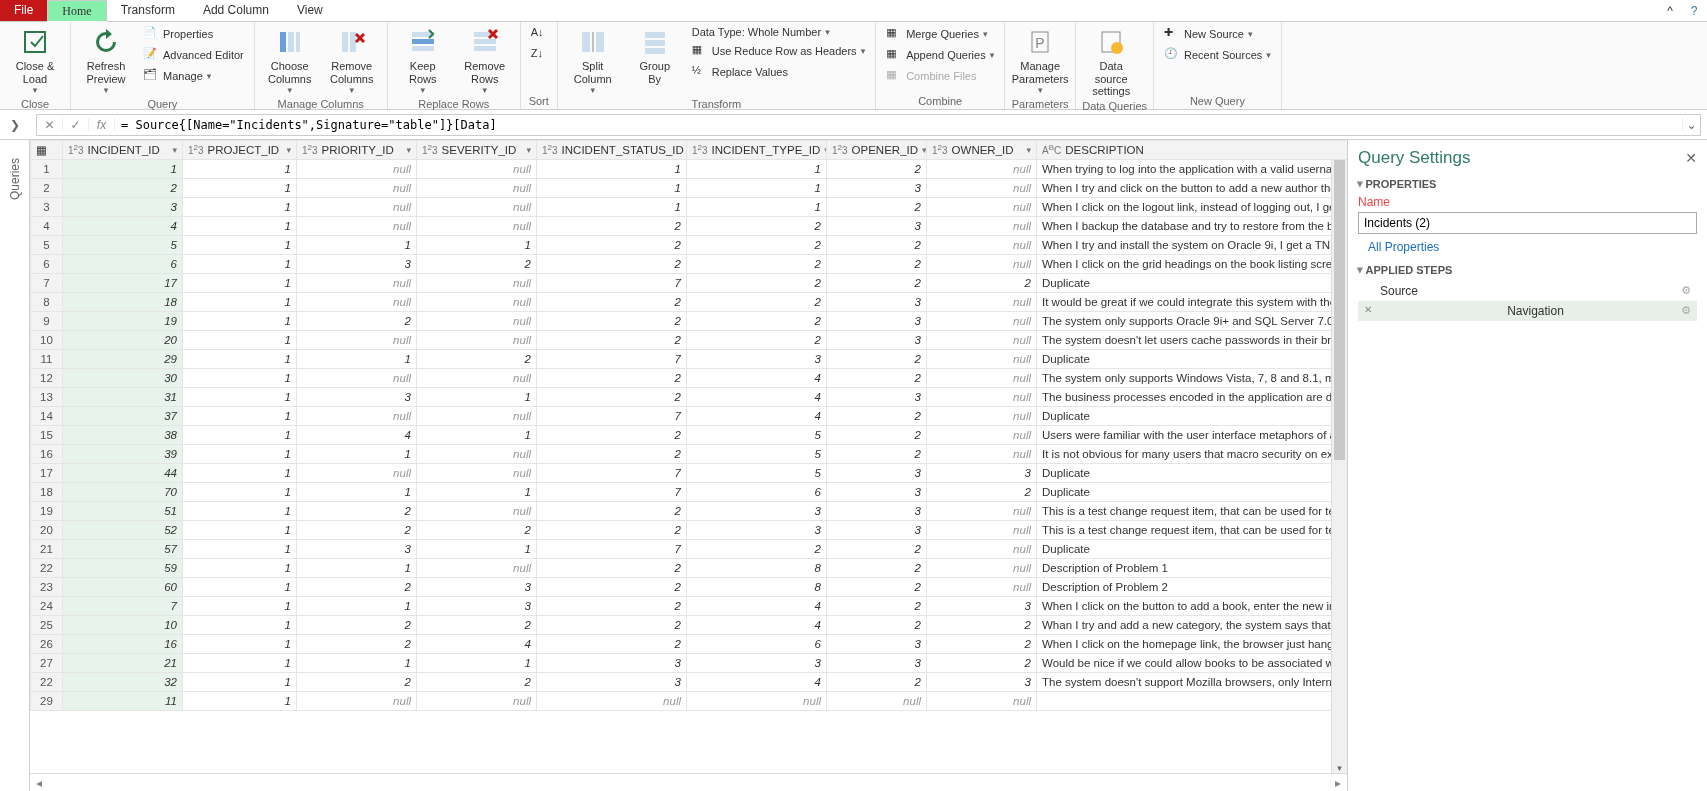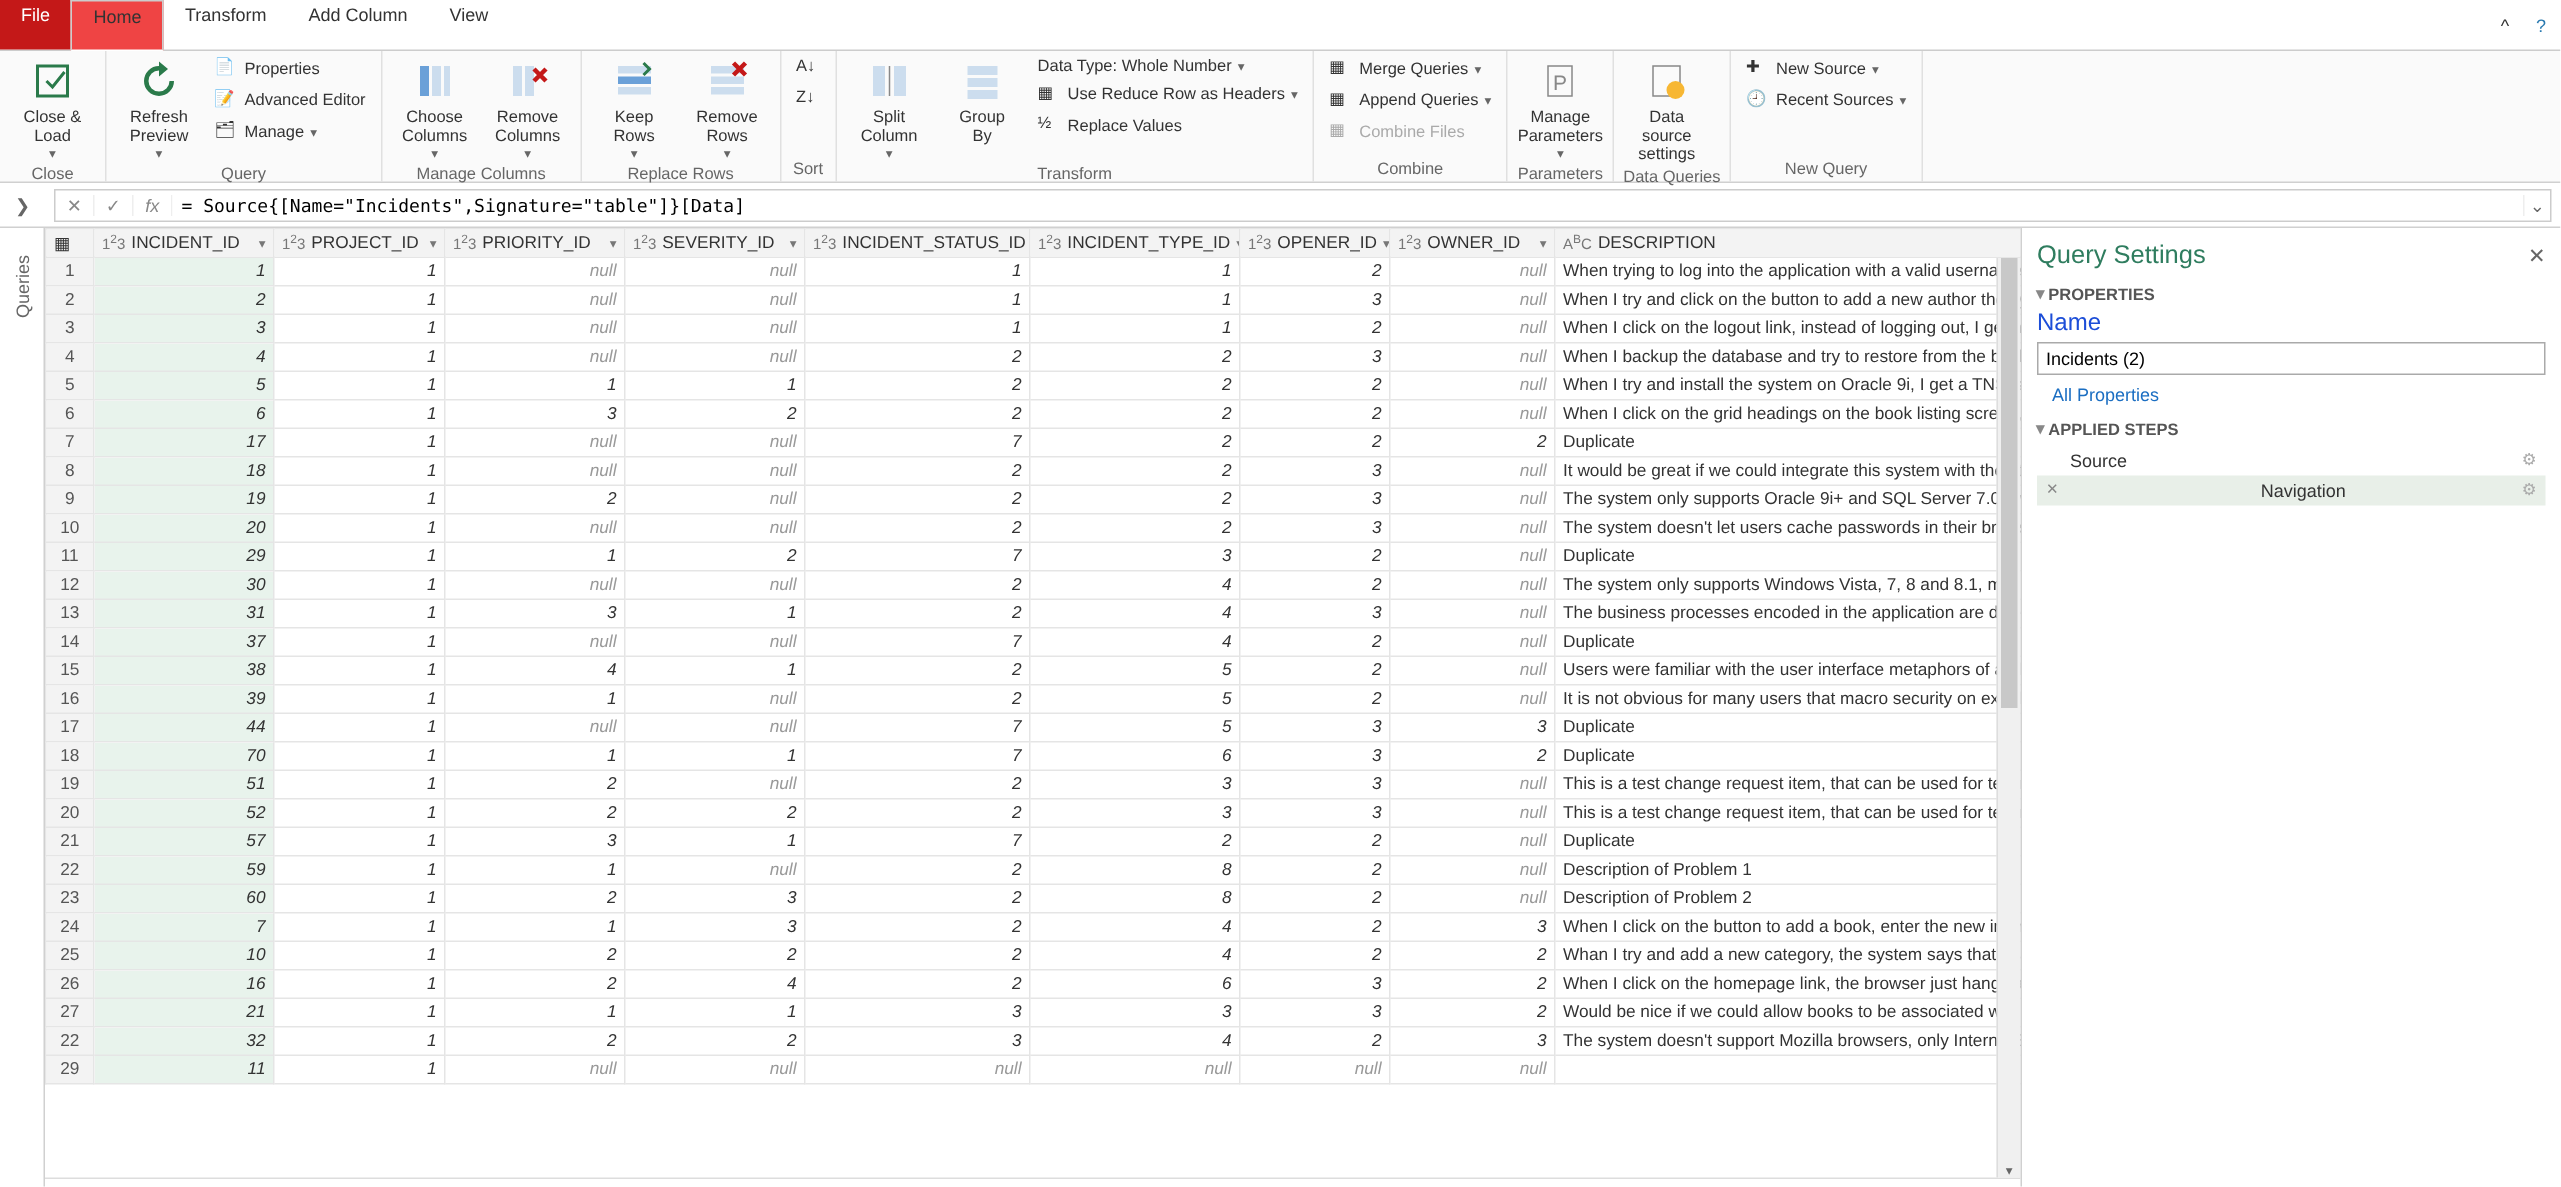--- a/index.html
+++ b/index.html
@@ -1,22 +1,22 @@
 <!DOCTYPE html>
 <html><head>
 <meta charset="utf-8">
 <style>
 * { box-sizing: border-box; margin: 0; padding: 0; font-family: "Segoe UI", Tahoma, sans-serif; }
 body { font-size: 12px; color: #333; background: #fff; overflow: hidden; width: 1707px; height: 791px; }
 
 
-.tabs { height: 34px; display: flex; border-bottom: 1px solid #ccc; }
+.tabs { height: 22px; display: flex; border-bottom: 1px solid #ccc; }
 .tab { padding: 3px 14px; cursor: pointer; font-size: 12px; }
 .tab.file { background: #c41818; color: #fff; }
-.tab.active { background: #ef4444; border: 1px solid #ccc; border-bottom: 1px solid #fff; margin-bottom: -1px; }
+.tab.active { background: #86efac; border: 1px solid #ccc; border-bottom: 1px solid #fff; margin-bottom: -1px; font-family: Liberation Serif, serif; }
 .titlebar-buttons { margin-left: auto; display: flex; gap: 10px; padding-right: 6px; align-items: center; }
 .titlebar-buttons span { width: 14px; text-align: center; }
 
 
 .ribbon { height: 88px; display: flex; border-bottom: 1px solid #d0d0d0; background: #fafafa; }
 .rgrp { border-right: 1px solid #e0e0e0; padding: 2px 6px 0 6px; display: flex; flex-direction: column; justify-content: space-between; }
 .rgrp-body { display: flex; align-items: flex-start; gap: 4px; }
 .rgrp-label { font-size: 11px; color: #666; text-align: center; padding-bottom: 2px; }
 .rbtn-lg { display: flex; flex-direction: column; align-items: center; width: 58px; padding: 2px 0; cursor: pointer; text-align: center; font-size: 11px; line-height: 1.15; }
 .rbtn-lg .ic { width: 32px; height: 32px; margin-bottom: 2px; display: flex; align-items: center; justify-content: center; }
@@ -59,21 +59,21 @@
 .vscroll-fake { position:absolute; right:0; top:20px; bottom:18px; width:16px; background:#f0f0f0; border-left:1px solid #ddd;}
 .vscroll-fake .thumb { position:absolute; left:2px; right:2px; top:0; height:300px; background:#c8c8c8;}
 .vscroll-fake .arr { position:absolute; left:0; right:0; text-align:center; font-size:9px; color:#666;}
 
 
 .qs { width: 360px; border-left: 1px solid #d0d0d0; padding: 8px 10px; position: relative; }
 .qs h2 { font-size: 17px; font-weight: 400; color: #2f7d5f; margin-bottom: 8px; }
 .qs .close { position: absolute; right: 10px; top: 10px; color: #666; cursor: pointer; font-size: 14px;}
 .qs-section-h { font-size: 11px; font-weight: bold; color: #555; margin: 10px 0 4px 0; }
 .qs-section-h::before { content: "▸ "; color: #888; transform: rotate(90deg); display:inline-block; margin-right:2px;}
-.qs label { font-size: 16px; color: #1d4ed8; }
+.qs label { font-size: 12px; color: #ef4444; }
 .qs input.qname { width: 100%; border: 1px solid #aaa; padding: 3px 5px; margin: 3px 0 6px 0; font-size: 12px; }
 .qs a.allprops { color: #1b6ec2; font-size: 12px; text-decoration: none; margin-left: 10px; }
 .steps { margin-top: 4px; }
 .step { padding: 3px 6px 3px 22px; font-size: 12px; position: relative; cursor:pointer;}
 .step .gear { position:absolute; right:6px; top:3px; color:#aaa; font-size:11px;}
 .step.sel { background: #e8efe8; text-align: center; }
 .step.sel::before { content: "✕"; position: absolute; left: 6px; top: 3px; font-size: 10px; color: #888; }
 
 svg { display:block; }
 </style>

